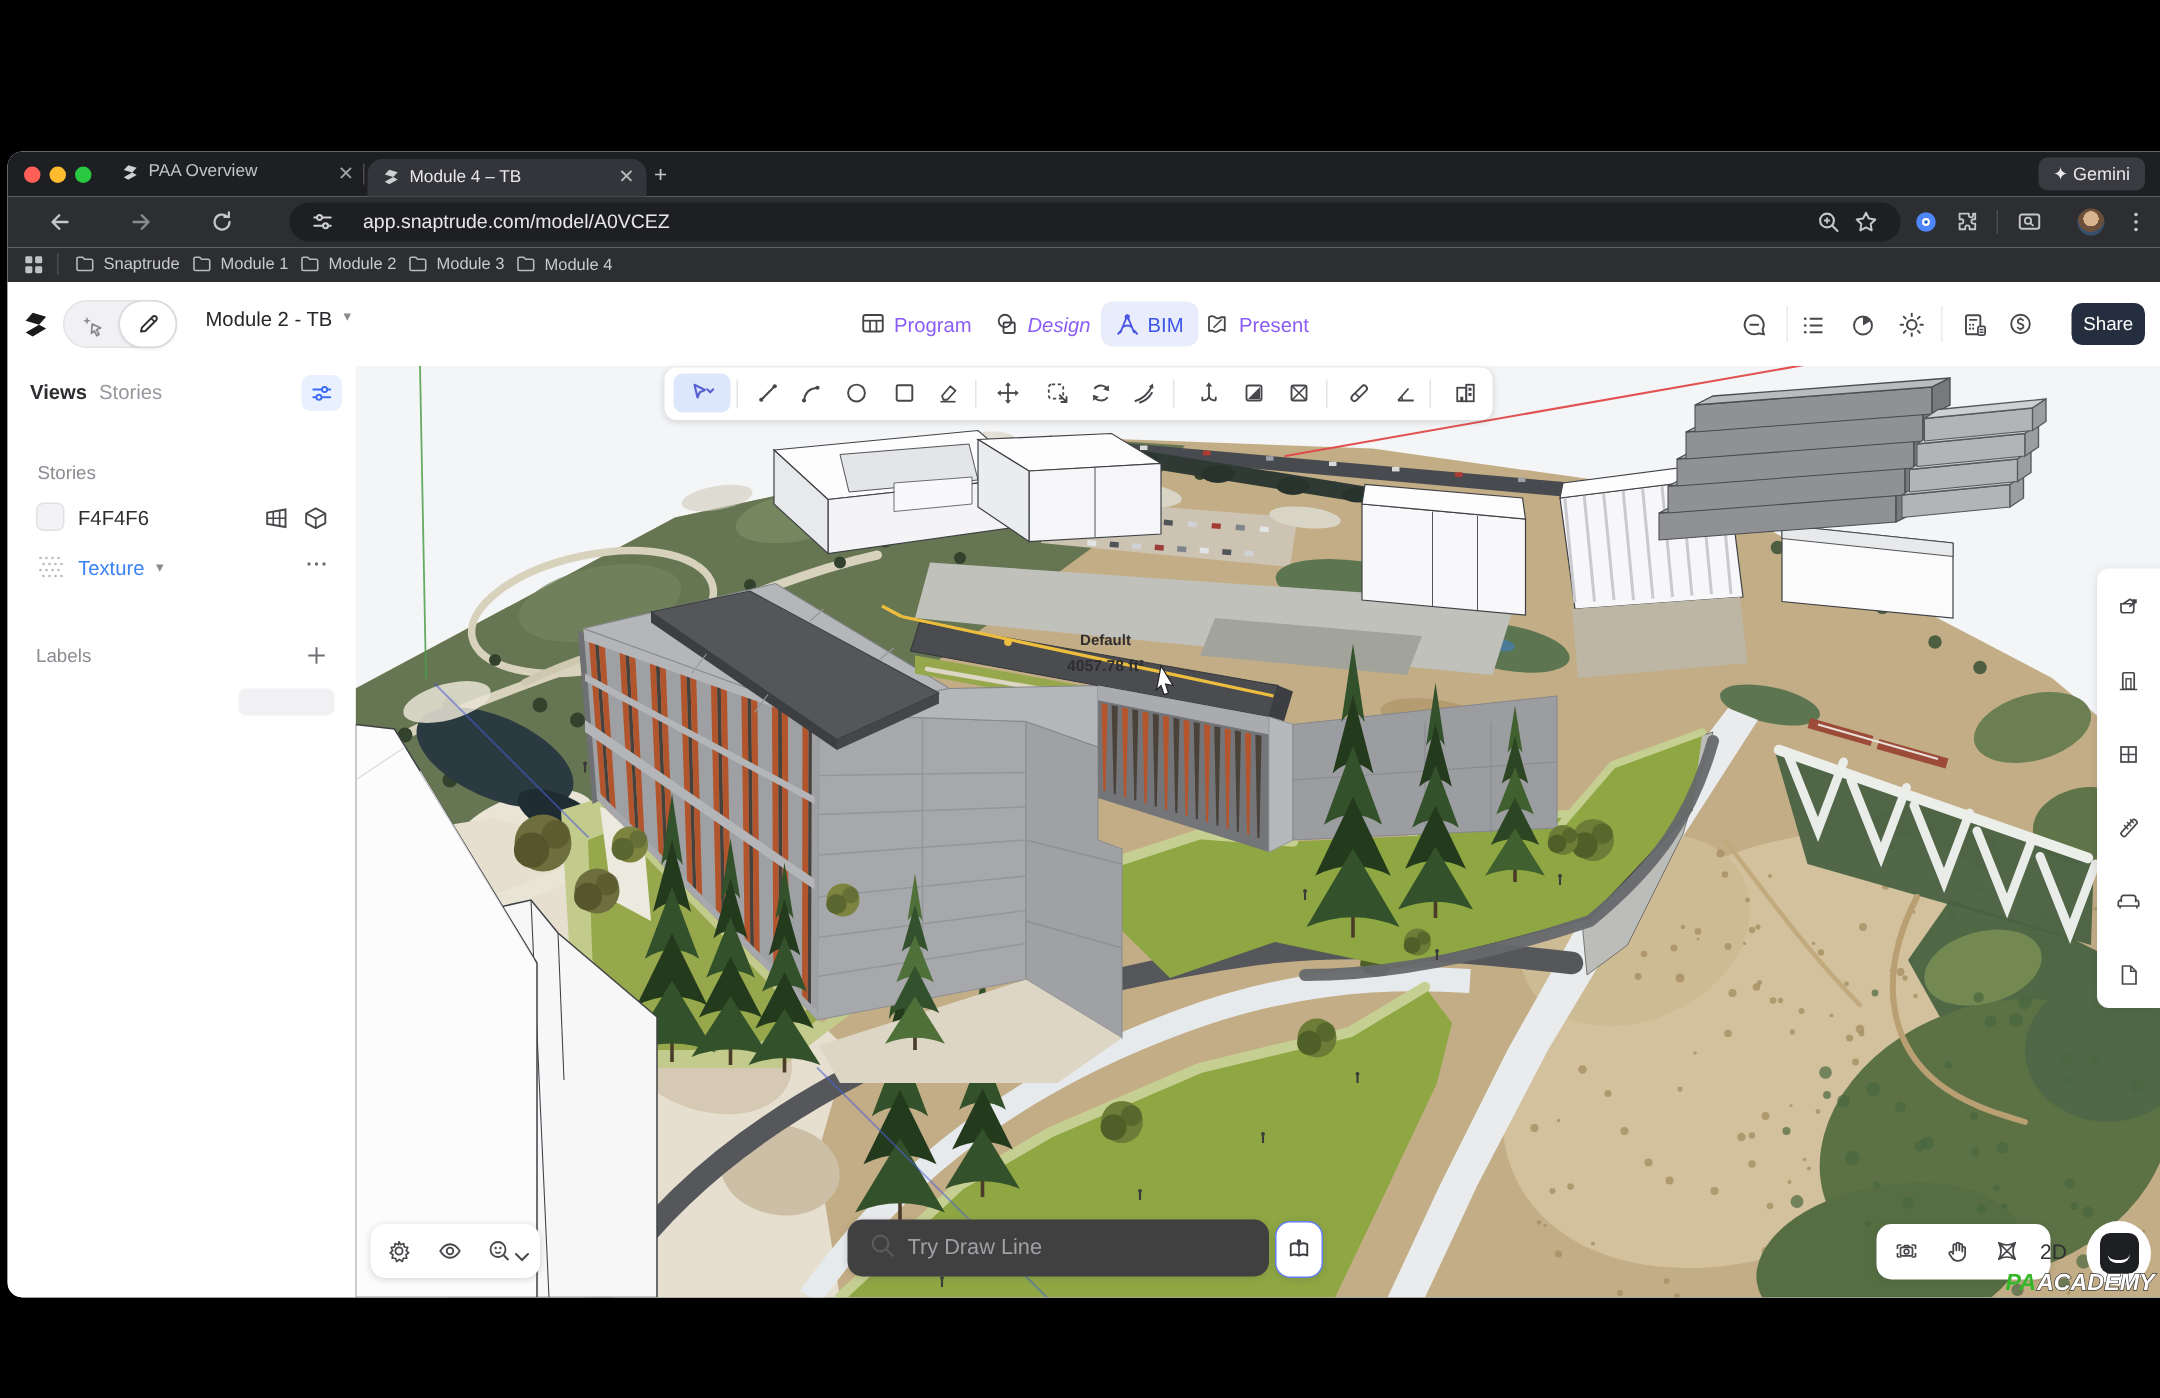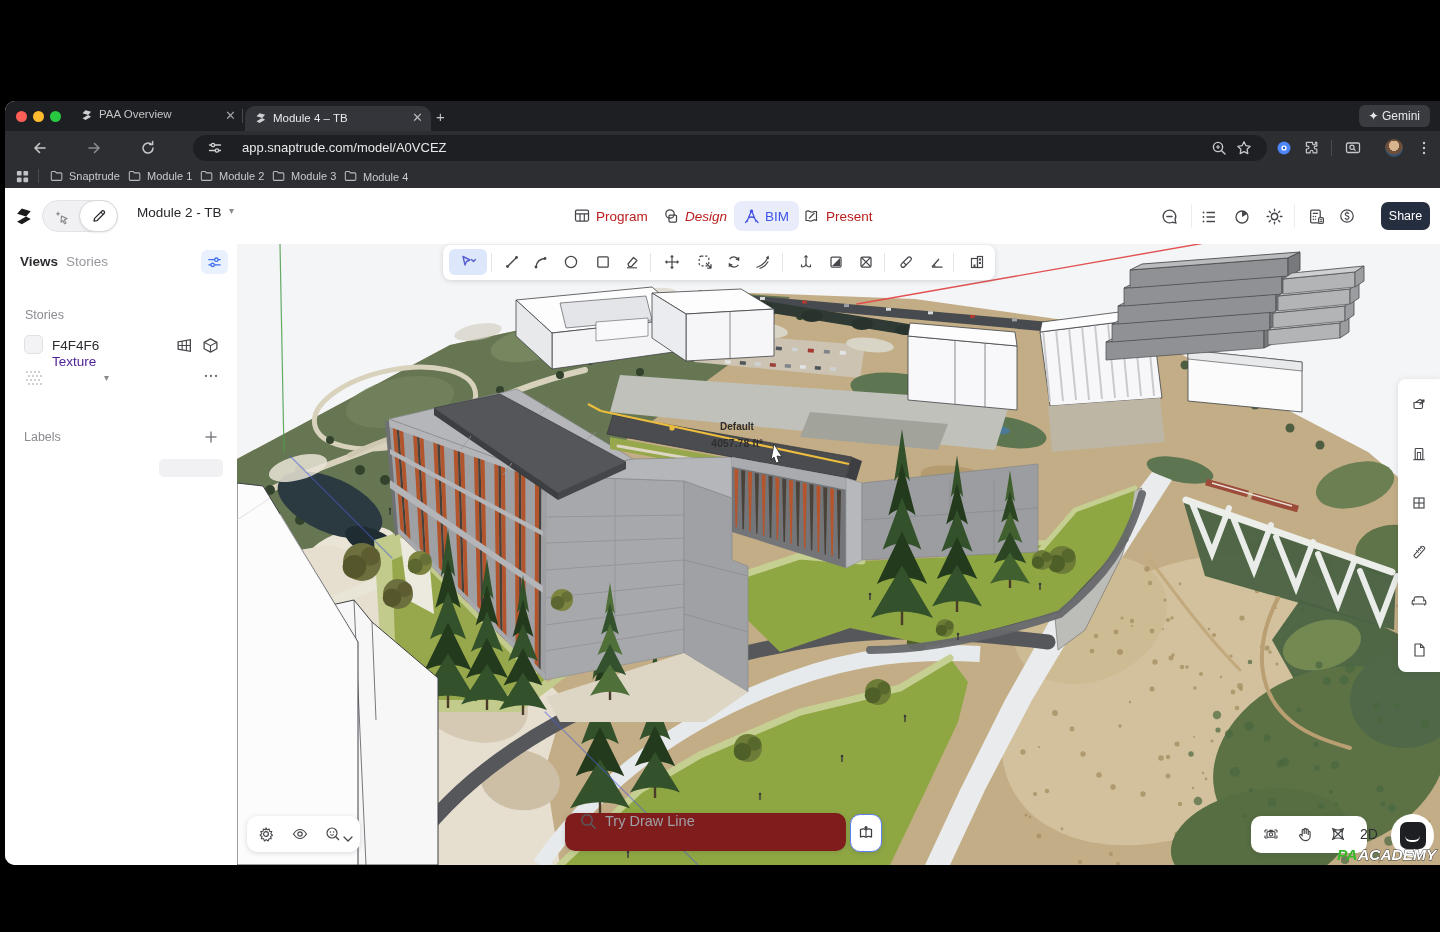--- a/index.html
+++ b/index.html
@@ -19,34 +19,34 @@
   font-size:11px; color:#c9cacc; }
 .bmitem { position:absolute; top:4px; display:flex; align-items:center; gap:5px; }
 .appbar { position:absolute; left:0; top:87px; width:100%; height:56px; background:#fff; }
 .sidebar { position:absolute; left:0; top:143px; width:232px; height:621px; background:#fff; z-index:5; }
 .canvas { position:absolute; left:232px; top:143px; width:1203px; height:621px; background:#f4f5f6; }
 .seg { position:absolute; left:37px; top:12px; width:76px; height:32px; background:#f1f1f4;
   border:1px solid #e3e3e7; border-radius:16px; }
 .segsel { position:absolute; right:-1px; top:-1px; width:39px; height:32px; background:#fff;
   border:1px solid #d8d8dd; border-radius:16px; box-shadow:0 1px 2px rgba(0,0,0,.08); }
 .navitem { position:absolute; top:13px; height:30px; display:flex; align-items:center; gap:6px;
-  font-size:13.5px; color:#b91c1c; font-weight:500;}
+  font-size:13.5px; color:#8b5cf6; font-weight:500;}
 .tb { position:absolute; left:438px; top:144px; width:552px; height:35px; background:#fff;
   border-radius:8px; box-shadow:0 1px 5px rgba(60,60,70,.18); z-index:6; }
 .tb-ic { position:absolute; top:9px; }
 .tb-sel { position:absolute; left:6px; top:4px; width:38px; height:26px; background:#dde7fb;
   border-radius:6px; display:flex; align-items:center; justify-content:center; }
 .tb-sep { position:absolute; top:8px; width:1px; height:19px; background:#e4e4e8; }
 .rpanel { position:absolute; left:1393px; top:278px; width:42px; height:293px; background:#fff;
   border-radius:8px 0 0 8px; box-shadow:0 1px 6px rgba(60,60,70,.15); z-index:6; }
 .rp-ic { position:absolute; left:13px; }
 .blpill { position:absolute; left:242px; top:715px; width:113px; height:36px; background:#fff;
   border-radius:10px; box-shadow:0 1px 5px rgba(60,60,70,.18); z-index:6; }
-.search { position:absolute; left:560px; top:712px; width:281px; height:38px; background:#7f1d1d;
-  border-radius:10px; box-shadow:0 1px 5px rgba(60,60,70,.18); z-index:6; display:flex; }
+.search { position:absolute; left:560px; top:712px; width:281px; height:38px; background:#404040;
+  border-radius:10px; box-shadow:0 1px 5px rgba(60,60,70,.18); z-index:6; display:flex; align-items:center; }
 .boxbtn { position:absolute; left:845px; top:713px; width:32px; height:38px; background:#fff;
   border:1.6px solid #5f7ef7; border-radius:10px; box-shadow:0 1px 5px rgba(60,60,70,.2); z-index:6;
   display:flex; align-items:center; justify-content:center; }
 .brpill { position:absolute; left:1246px; top:715px; width:116px; height:37px; background:#fff;
   border-radius:10px; box-shadow:0 1px 5px rgba(60,60,70,.18); z-index:6; }
 .chatc { position:absolute; left:1386px; top:713px; width:43px; height:43px; background:#fff;
   border-radius:50%; z-index:7; display:flex; align-items:center; justify-content:center; }
 .wm { position:absolute; left:1332px; top:743px; z-index:8; font-style:italic; font-weight:bold;
   font-size:15.5px; letter-spacing:0; white-space:nowrap; }
 </style></head>
@@ -307,21 +307,21 @@
           <circle cx="16" cy="6" r="0.9" fill="#b9bac0"></circle>
           <circle cx="2" cy="10" r="0.9" fill="#b9bac0"></circle>
           <circle cx="6" cy="10" r="0.9" fill="#b9bac0"></circle>
           <circle cx="10" cy="10" r="0.9" fill="#b9bac0"></circle>
           <circle cx="14" cy="10" r="0.9" fill="#b9bac0"></circle>
           <circle cx="4" cy="14" r="0.9" fill="#b9bac0"></circle>
           <circle cx="8" cy="14" r="0.9" fill="#b9bac0"></circle>
           <circle cx="12" cy="14" r="0.9" fill="#b9bac0"></circle>
           <circle cx="16" cy="14" r="0.9" fill="#b9bac0"></circle>
         </svg></div>
-    <span style="position:absolute;left:47px;top:110px;font-size:13.5px;color:#4c1d95;">Texture</span>
+    <span style="position:absolute;left:47px;top:127px;font-size:13.5px;color:#3b82f6;">Texture</span>
     <span style="position:absolute;left:99px;top:128px;color:#8a8b8f;font-size:10px;">▾</span>
     <span style="position:absolute;left:198px;top:124px;"><svg width="16" height="16" viewBox="0 0 16 16" style="">
           <circle cx="3" cy="8" r="1.15" fill="#6e6f74"></circle>
           <circle cx="8" cy="8" r="1.15" fill="#6e6f74"></circle>
           <circle cx="13" cy="8" r="1.15" fill="#6e6f74"></circle>
         </svg></span>
     <span style="position:absolute;left:19px;top:186px;font-size:12.5px;color:#8b8c91;">Labels</span>
     <span style="position:absolute;left:198px;top:185px;"><svg width="16" height="16" viewBox="0 0 16 16" style="">
           <line x1="8" y1="2.5" x2="8" y2="13.5" stroke="#6e6f74" stroke-width="1.3"></line>
           <line x1="2.5" y1="8" x2="13.5" y2="8" stroke="#6e6f74" stroke-width="1.3"></line>

